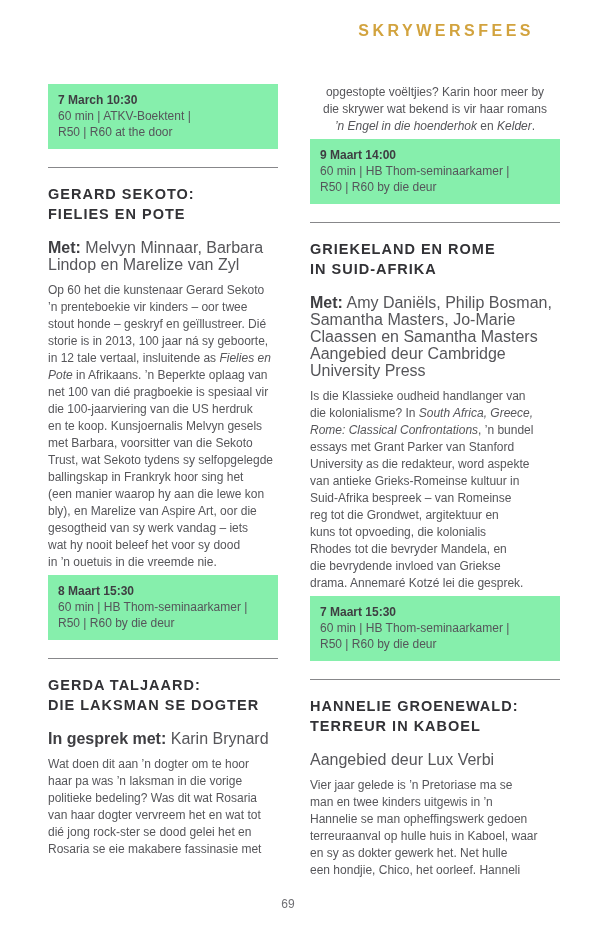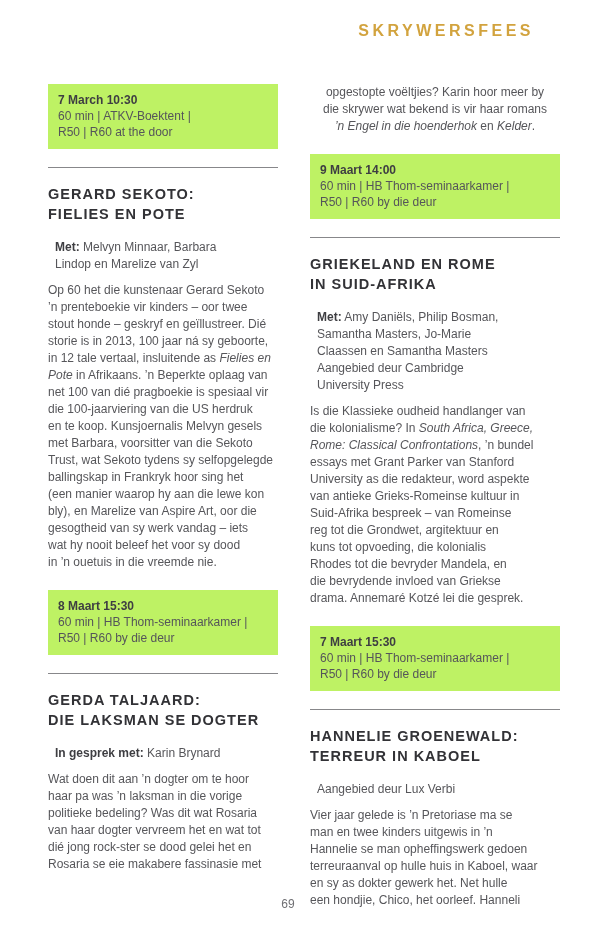--- a/index.html
+++ b/index.html
@@ -8,31 +8,31 @@
     font-family:"Liberation Sans",sans-serif;color:#56565a;overflow:hidden;
   }
   .masthead{
     position:absolute;top:22px;right:42px;
     font-size:16px;font-weight:bold;letter-spacing:3.5px;color:#d2a33e;
   }
   .col{position:absolute;top:84px;}
   .col.left{left:48px;width:230px;}
   .col.right{left:310px;width:250px;}
   .infobox{
-    background:#bef264;padding:8px 10px 9px 10px;
+    background:#86efac;padding:8px 10px 9px 10px;
     font-size:12px;line-height:16px;color:#55555a;
   }
   .infobox .tline span.bd{font-weight:bold;color:#3e3e42;}
-  .mt{margin-top:19px;}
+  .mt{margin-top:4px;}
   .rule{border:none;border-top:1px solid #87878a;margin:18px 0 0 0;height:0;}
   .heading{
     margin:16px 0 0 0;font-size:14.5px;line-height:20px;font-weight:bold;
     letter-spacing:1px;color:#323236;
   }
-  .credits{margin:15px 0 0 7px;font-size:12px;line-height:17px;color:#56565a;}
+  .credits{margin:15px 0 0 0;font-size:16px;line-height:17px;color:#56565a;}
   .credits .bd{font-weight:bold;color:#3e3e42;}
   .para{margin:9px 0 0 0;font-size:12px;line-height:17px;color:#56565a;}
   .para.cont{margin-top:0;text-align:center;}
   .it{font-style:italic;}
   .bd{font-weight:bold;}
   .tline{white-space:nowrap;}
   .pagenum{
     position:absolute;top:897px;left:0;right:0;text-align:center;
     font-size:12px;color:#707074;
   }

